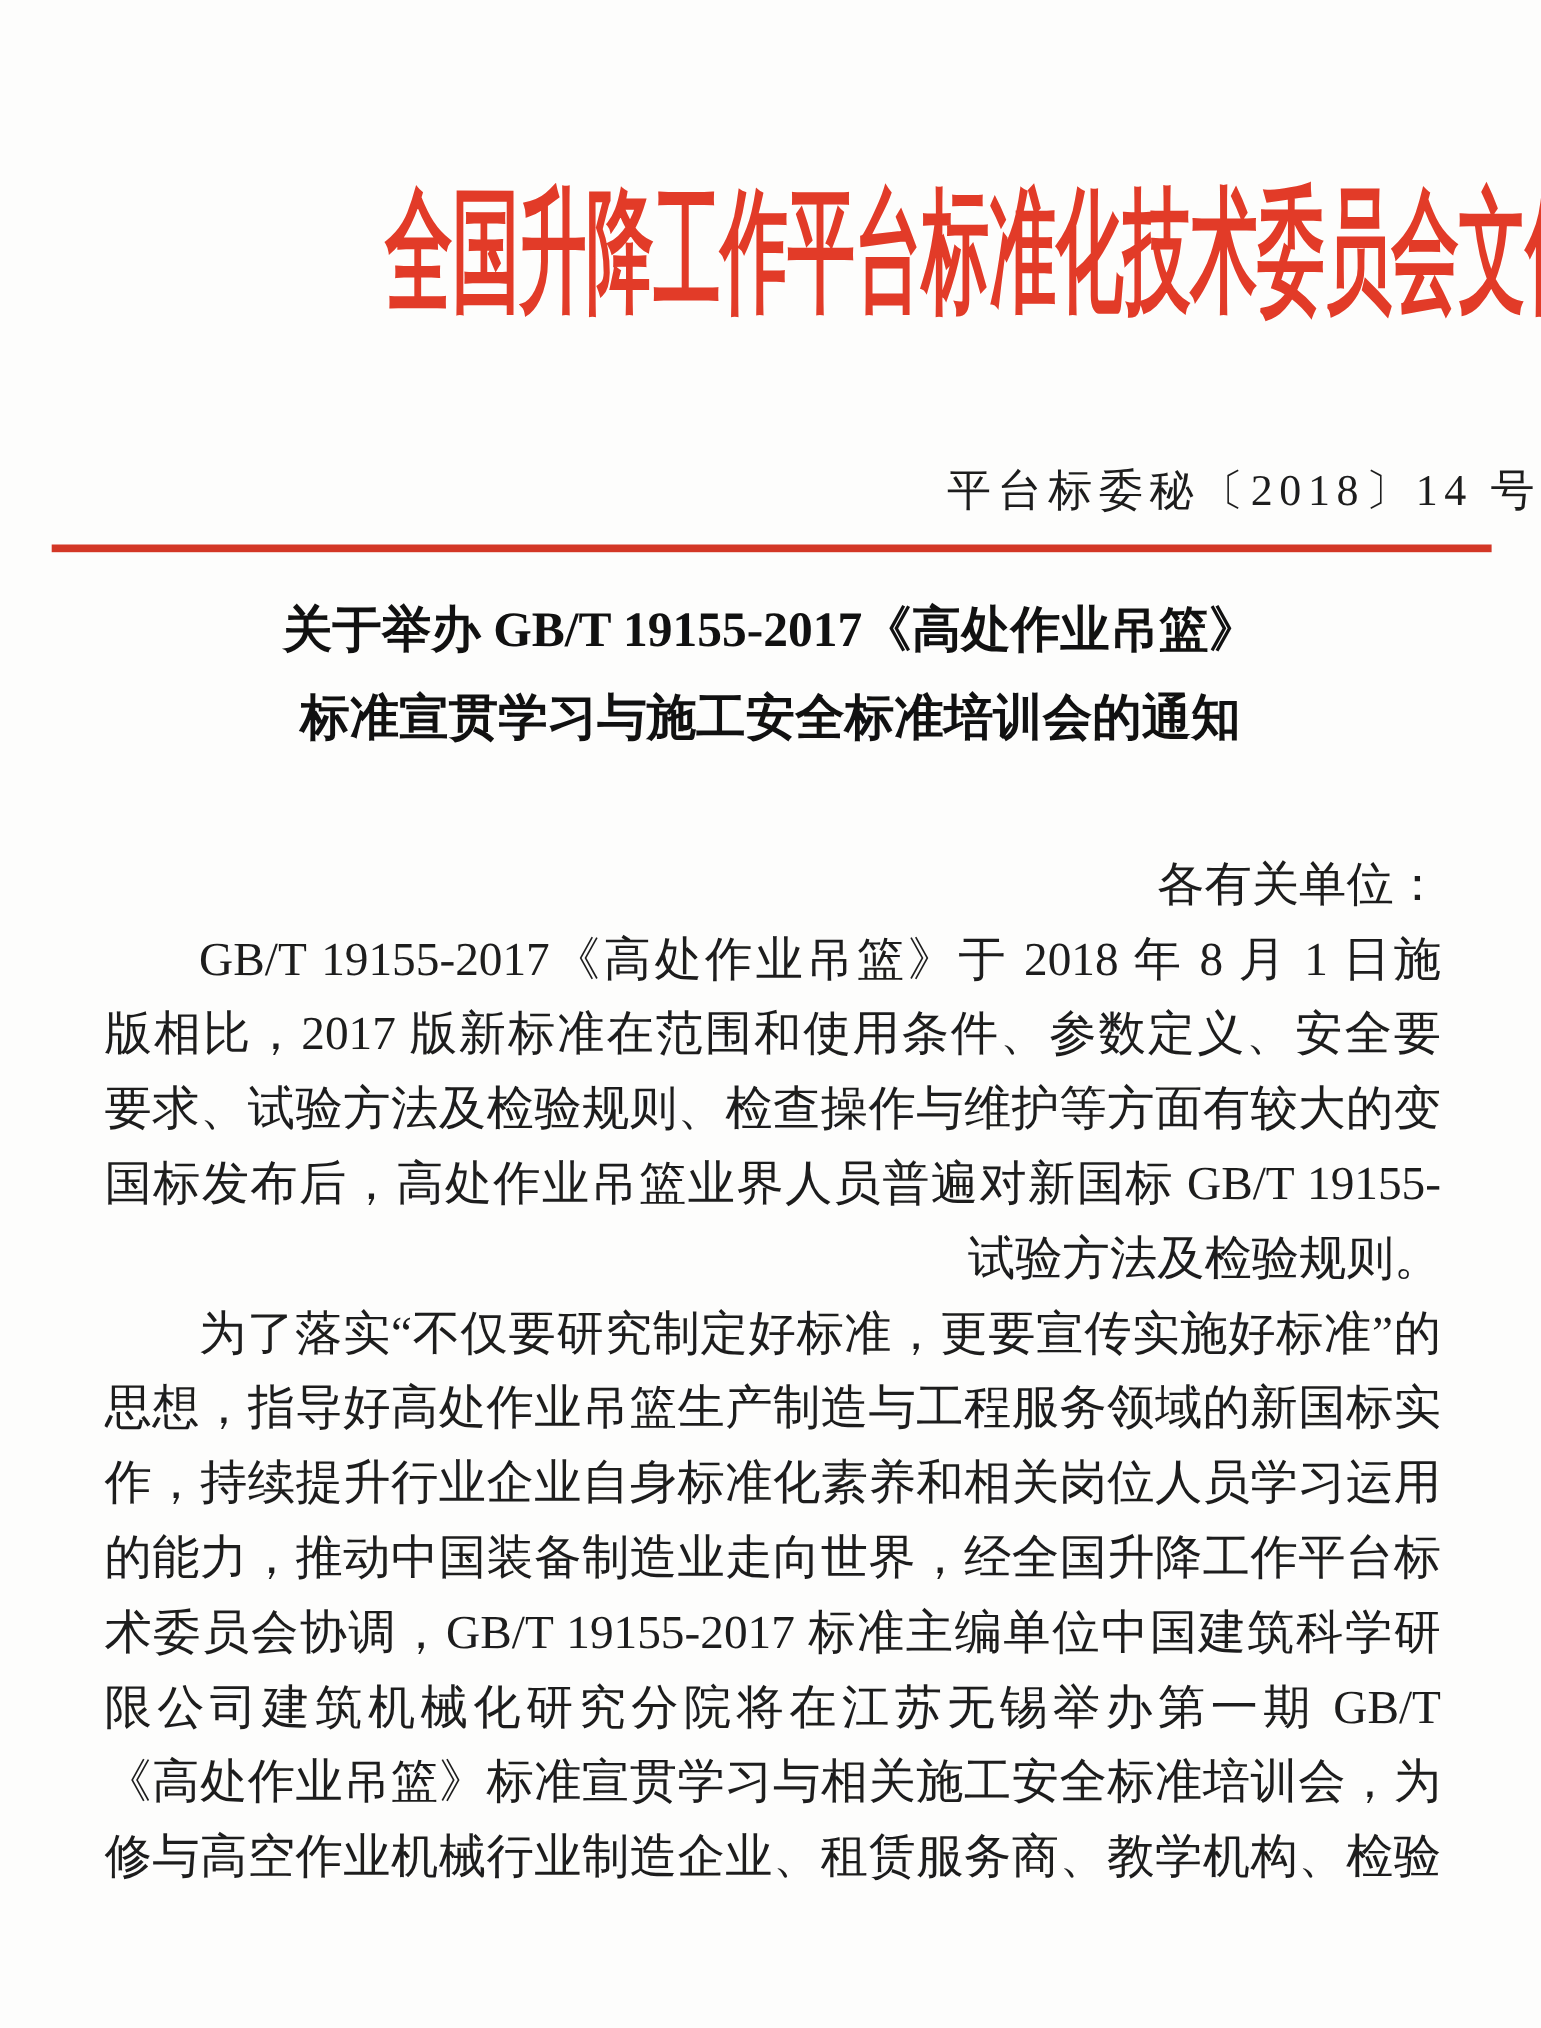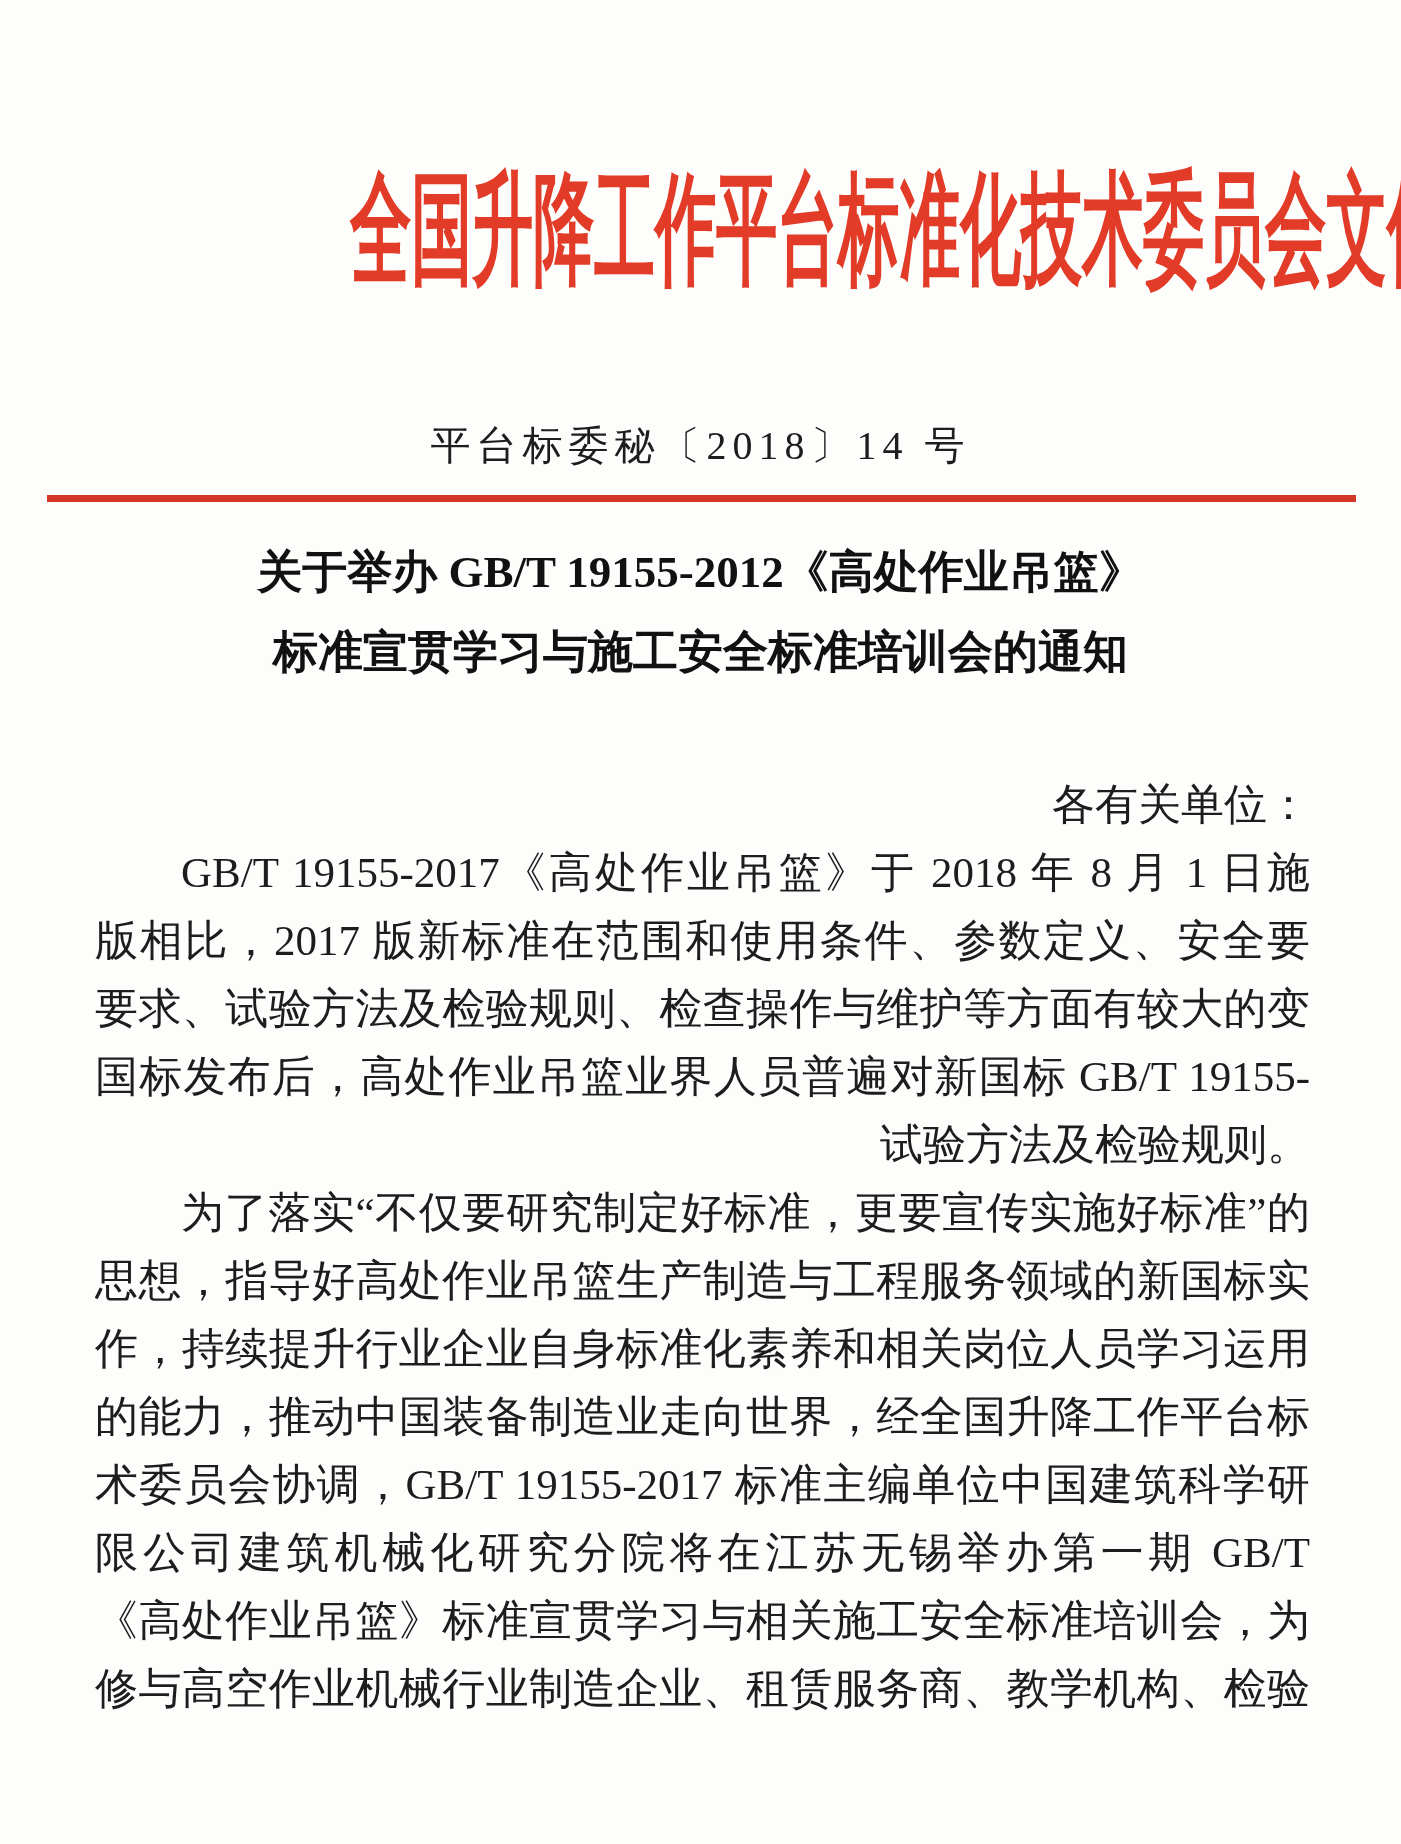--- a/index.html
+++ b/index.html
@@ -30,21 +30,21 @@
     transform: scaleX(0.50);
     transform-origin: 50% 50%;
     letter-spacing: 0px;
   }
   
   .doc-number {
     position: absolute;
     top: 420px;
     left: 0;
     width: 100%;
-    text-align: center;
+    text-align: right;
     font-size: 40px;
     line-height: 52px;
     letter-spacing: 6px;
     color: var(--ink, #1d1d1d);
   }
   
   .red-divider {
     position: absolute;
     top: 495px;
     left: 47px;
@@ -92,21 +92,21 @@
 
 <div class="page">
 
   <div class="red-header">全国升降工作平台标准化技术委员会文件</div>
 
   <div class="doc-number">平台标委秘〔2018〕14 号</div>
 
   <div class="red-divider"></div>
 
   <div class="doc-title">
-    <div>关于举办 GB/T 19155-2012《高处作业吊篮》</div>
+    <div>关于举办 GB/T 19155-2017《高处作业吊篮》</div>
     <div>标准宣贯学习与施工安全标准培训会的通知</div>
   </div>
 
   <div class="doc-body">
       <div class="bline">各有关单位：</div>
       <div class="bline indent just">GB/T 19155-2017《高处作业吊篮》于 2018 年 8 月 1 日施行。与 2003</div>
       <div class="bline just">版相比，2017 版新标准在范围和使用条件、参数定义、安全要求、设计</div>
       <div class="bline just">要求、试验方法及检验规则、检查操作与维护等方面有较大的变动。新</div>
       <div class="bline just">国标发布后，高处作业吊篮业界人员普遍对新国标 GB/T 19155-2017 提</div>
       <div class="bline">试验方法及检验规则。</div>

